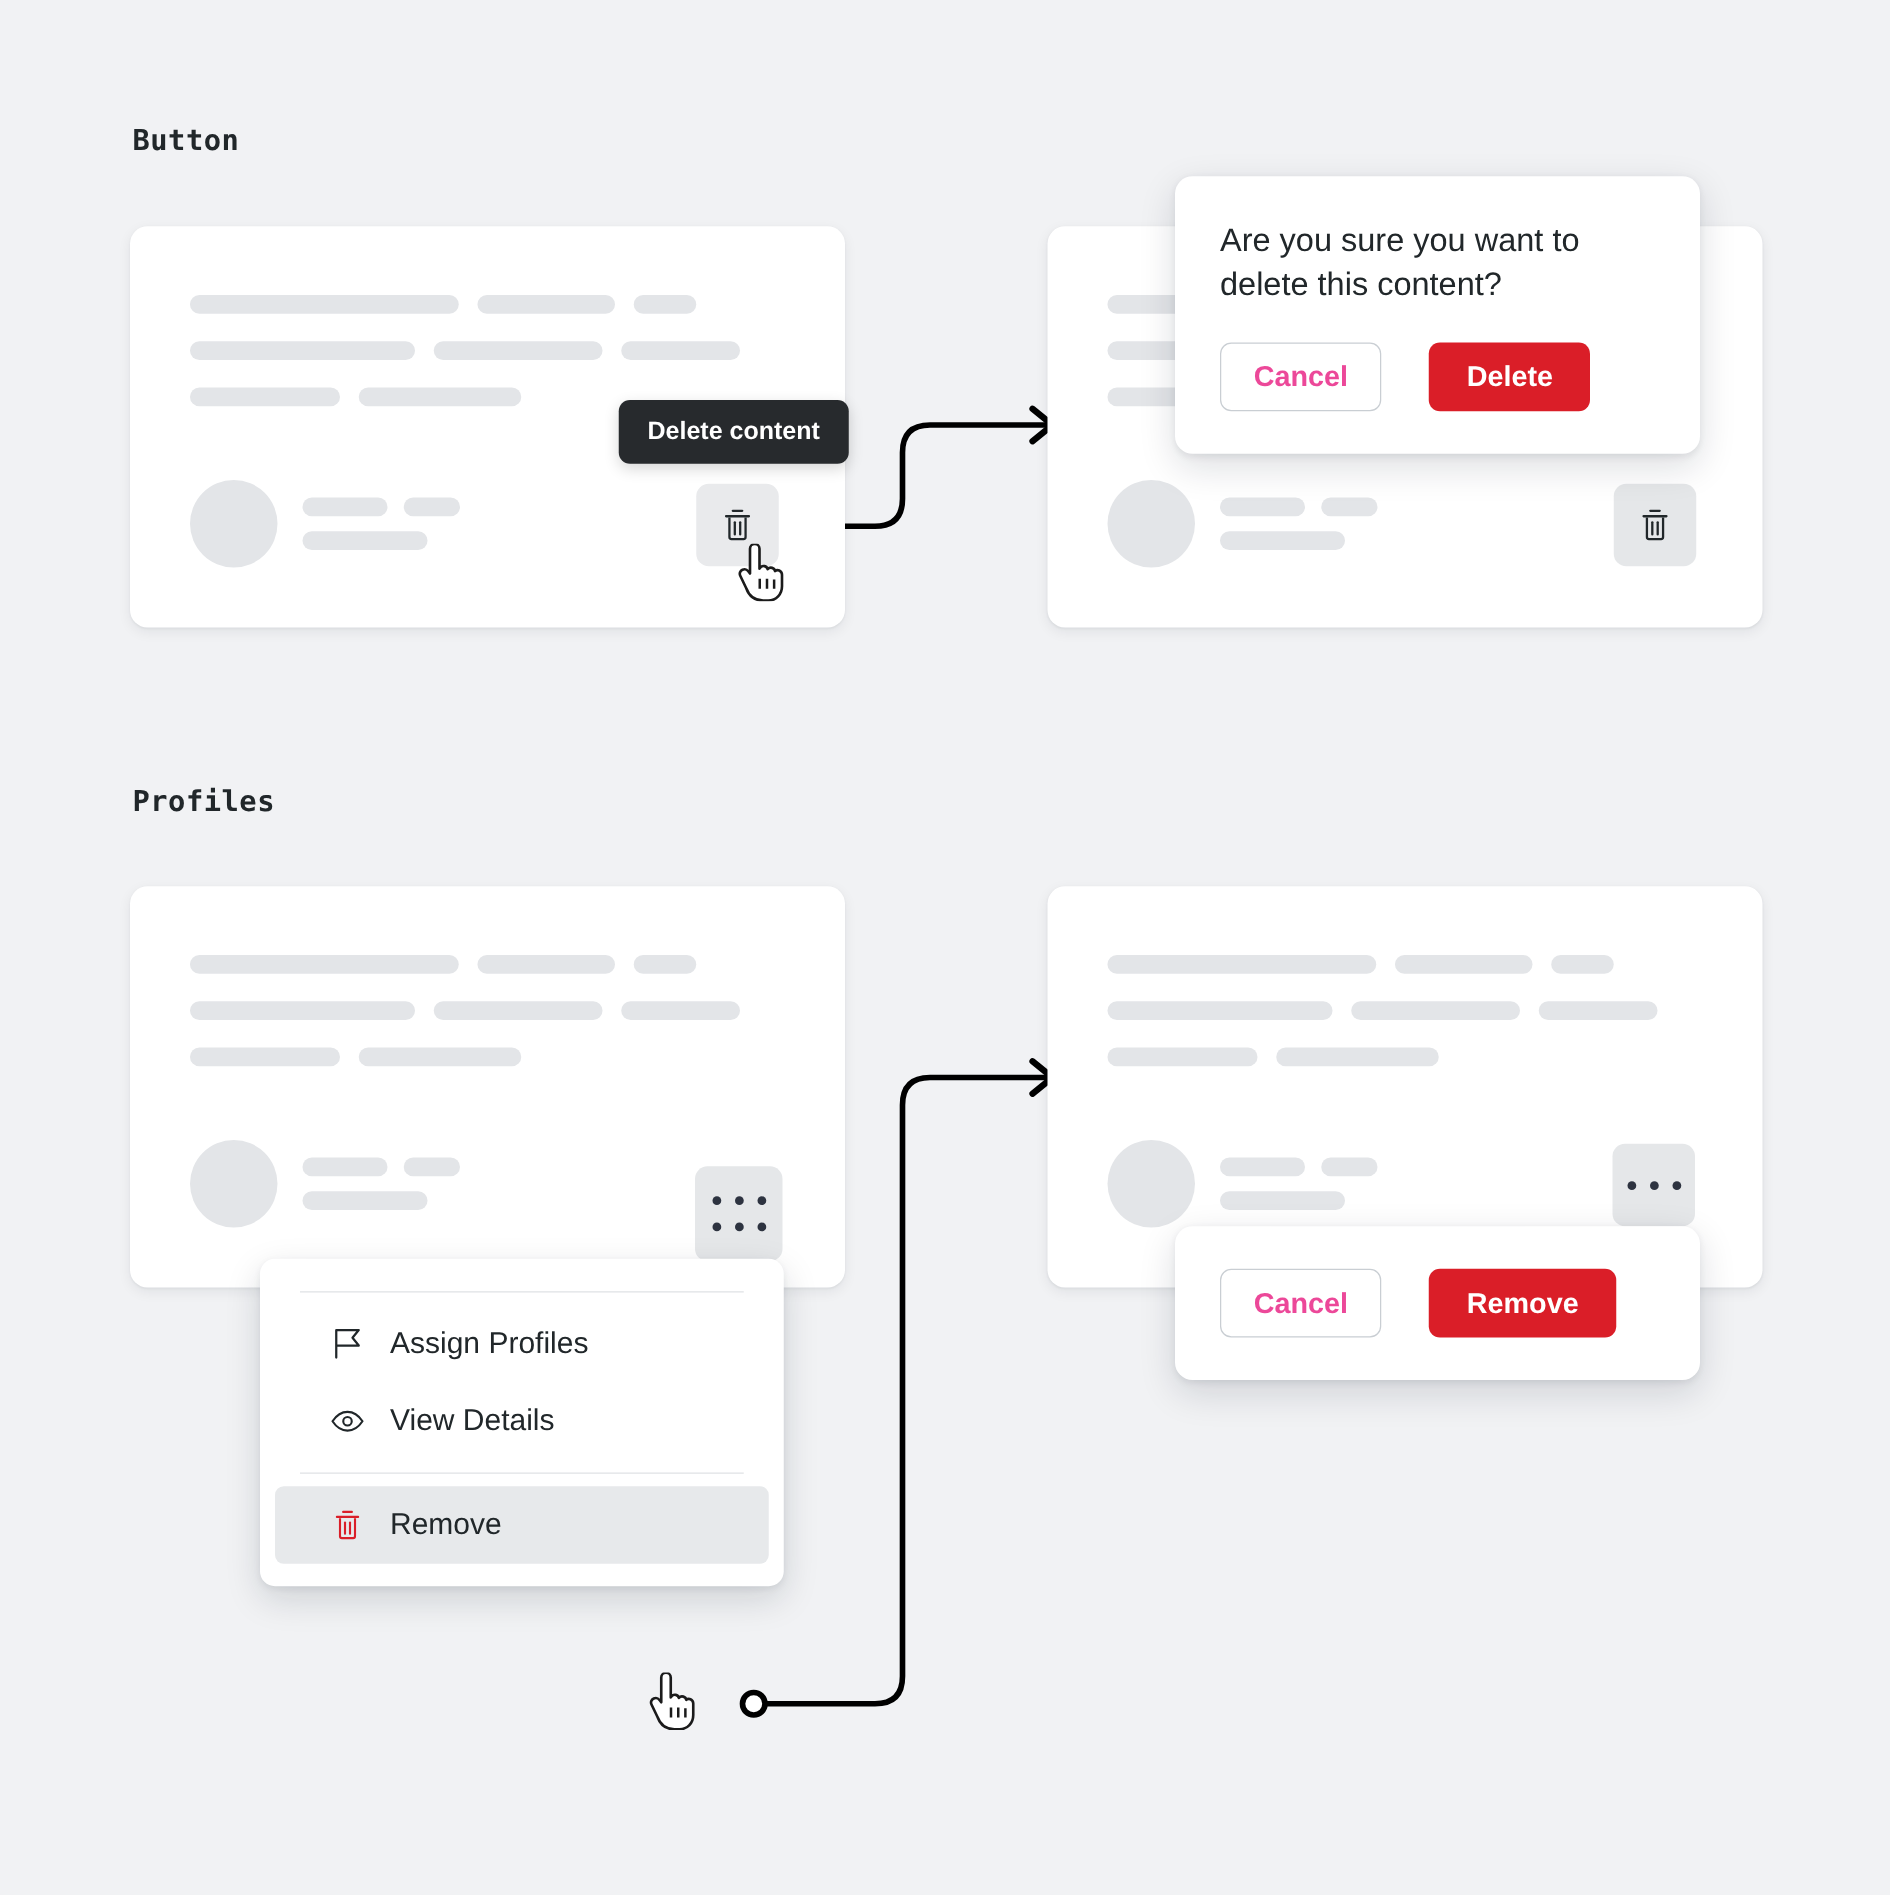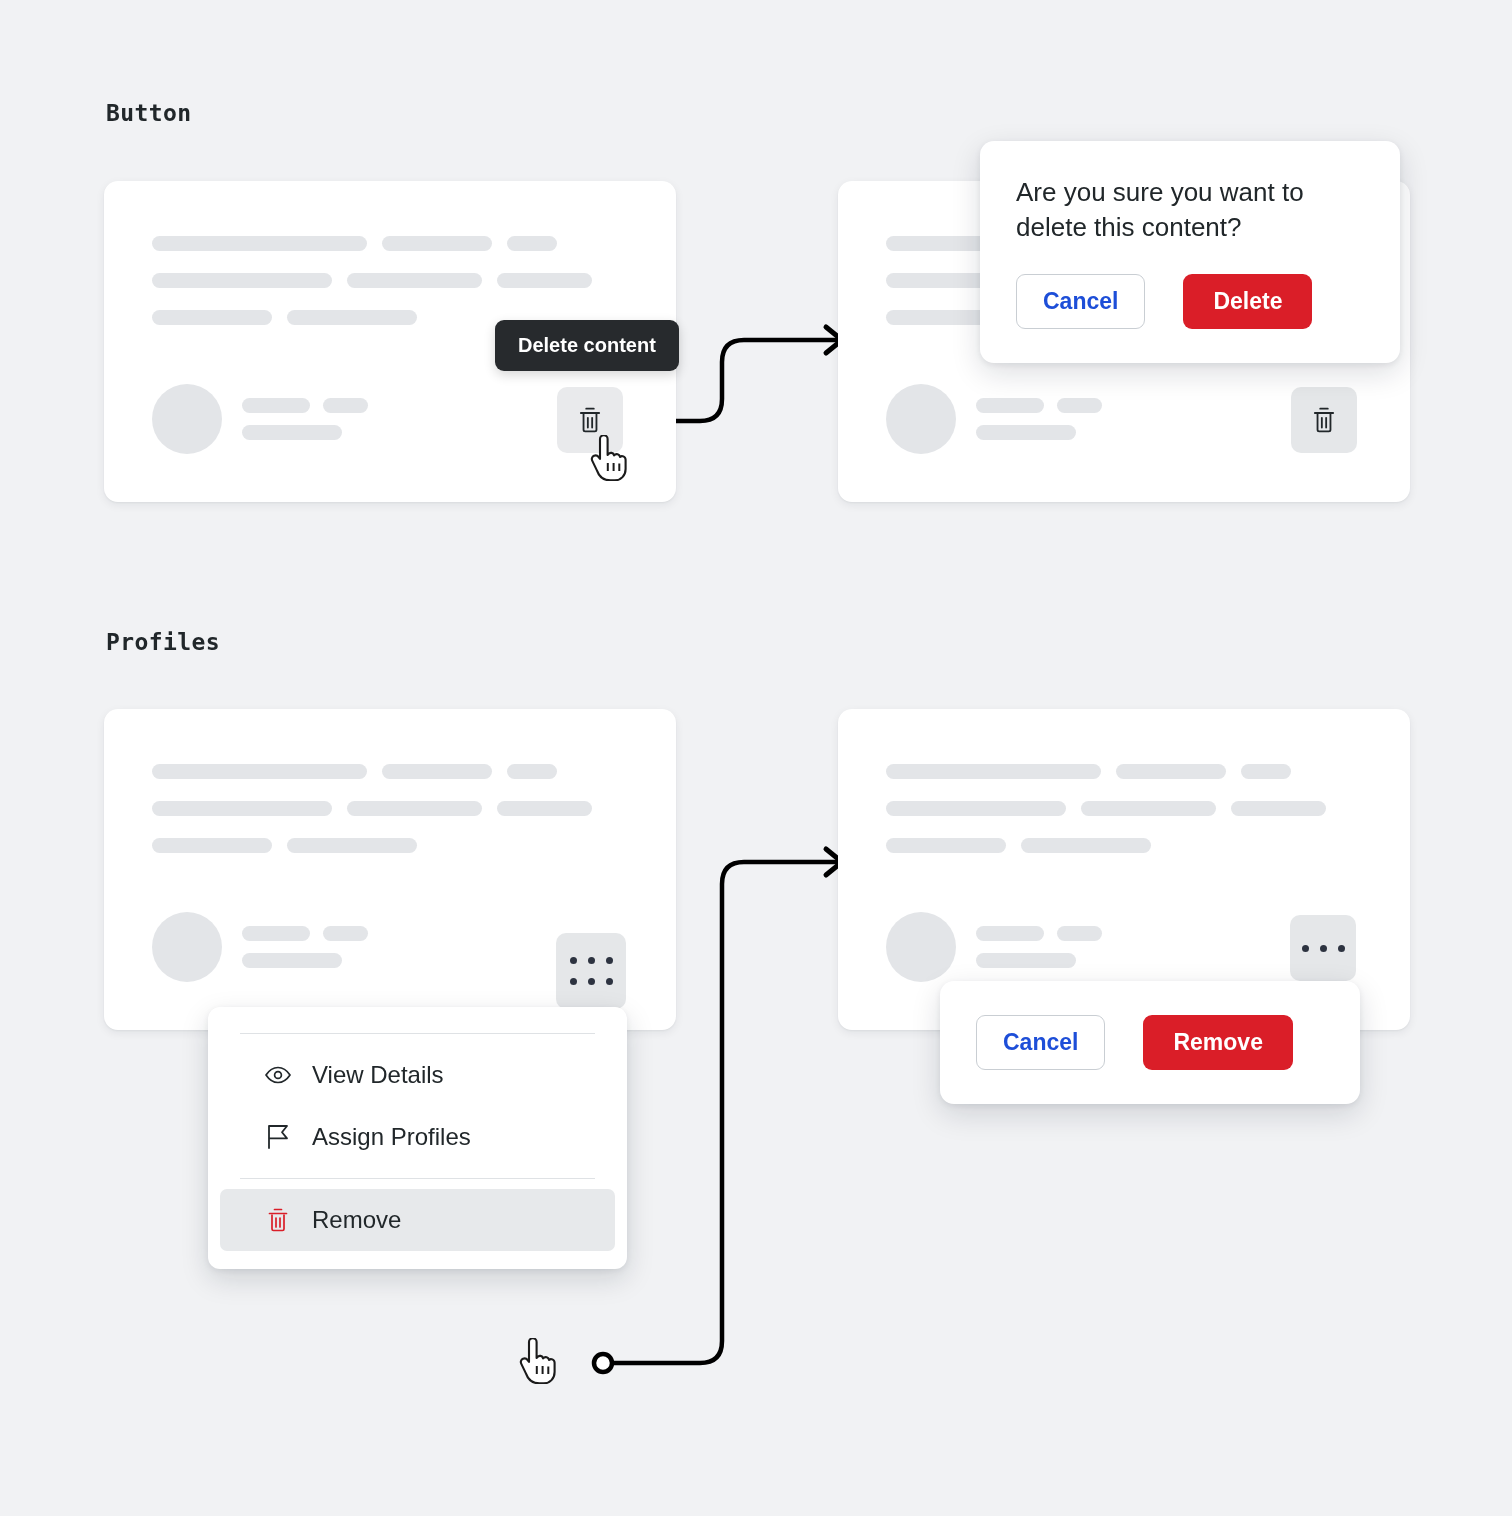--- a/index.html
+++ b/index.html
@@ -109,42 +109,42 @@
   }
 
   
   .modal {
     position: absolute;
     background: #ffffff;
     border-radius: 14px;
     padding: 34px 36px 34px 36px;
     box-shadow: 0 10px 30px rgba(16,24,40,0.14), 0 2px 6px rgba(16,24,40,0.08);
   }
-  #modal-delete { left: 940px; top: 141px;  width: 420px; margin-left: 40px; }
+  #modal-delete { left: 940px; top: 141px;  width: 420px; }
   #modal-remove { left: 940px; top: 981px;  width: 420px; }
 
   .modal-text {
     font-size: 26px;
     line-height: 1.36;
     color: #21272a;
     margin-bottom: 28px;
     max-width: 330px;
   }
   .modal-actions { display: flex; gap: 38px; }
   .btn {
     font-size: 23px;
     font-weight: 700;
     border-radius: 9px;
     cursor: pointer;
     padding: 14px 26px;
     line-height: 1.1;
   }
   .btn-cancel {
     background: #ffffff;
-    color: #1d4ed8;
+    color: #ec4899;
     border: 1.5px solid #c9ced3;
   }
   .btn-danger {
     background: #da1e28;
     color: #ffffff;
     border: none;
     padding: 14px 30px;
   }
 
   
@@ -355,36 +355,36 @@
     </span>
   </button>
 
   <div id="dropdown-menu">
 
 
     <div class="menu-divider"></div>
 
     <div class="menu-item">
       <span class="menu-icon">
+        <svg width="26" height="28" viewBox="0 0 26 28">
+          <line x1="4" y1="3" x2="4" y2="25" stroke="#21272a" stroke-width="1.8" stroke-linecap="round"></line>
+          <path d="M4 3 H 22 L 17 9.2 L 22 15.4 H 4" stroke="#21272a" stroke-width="1.8" fill="none" stroke-linejoin="round"></path>
+        </svg>
+      </span>
+      <span>Assign Profiles</span>
+    </div>
+
+    <div class="menu-item">
+      <span class="menu-icon">
         <svg width="28" height="26" viewBox="0 0 28 26">
           <path d="M2 13 C6 7 10 5.5 14 5.5 C18 5.5 22 7 26 13 C22 19 18 20.5 14 20.5 C10 20.5 6 19 2 13 Z" stroke="#21272a" stroke-width="1.7" fill="none" stroke-linejoin="round"></path>
           <circle cx="14" cy="13" r="3.4" stroke="#21272a" stroke-width="1.7" fill="none"></circle>
         </svg>
       </span>
       <span>View Details</span>
-    </div>
-
-    <div class="menu-item">
-      <span class="menu-icon">
-        <svg width="26" height="28" viewBox="0 0 26 28">
-          <line x1="4" y1="3" x2="4" y2="25" stroke="#21272a" stroke-width="1.8" stroke-linecap="round"></line>
-          <path d="M4 3 H 22 L 17 9.2 L 22 15.4 H 4" stroke="#21272a" stroke-width="1.8" fill="none" stroke-linejoin="round"></path>
-        </svg>
-      </span>
-      <span>Assign Profiles</span>
     </div>
 
     <div class="menu-divider"></div>
 
     <div class="menu-item active">
       <span class="menu-icon">
         <svg width="24" height="26" viewBox="0 0 24 26">
           <line x1="8.5" y1="2.5" x2="15.5" y2="2.5" stroke="#da1e28" stroke-width="1.7" stroke-linecap="round"></line>
           <line x1="3.5" y1="6.5" x2="20.5" y2="6.5" stroke="#da1e28" stroke-width="1.7" stroke-linecap="round"></line>
           <path d="M6 7.5 V 22 Q 6 23.5 7.5 23.5 H 16.5 Q 18 23.5 18 22 V 7.5" stroke="#da1e28" stroke-width="1.7" fill="none" stroke-linejoin="round"></path>

